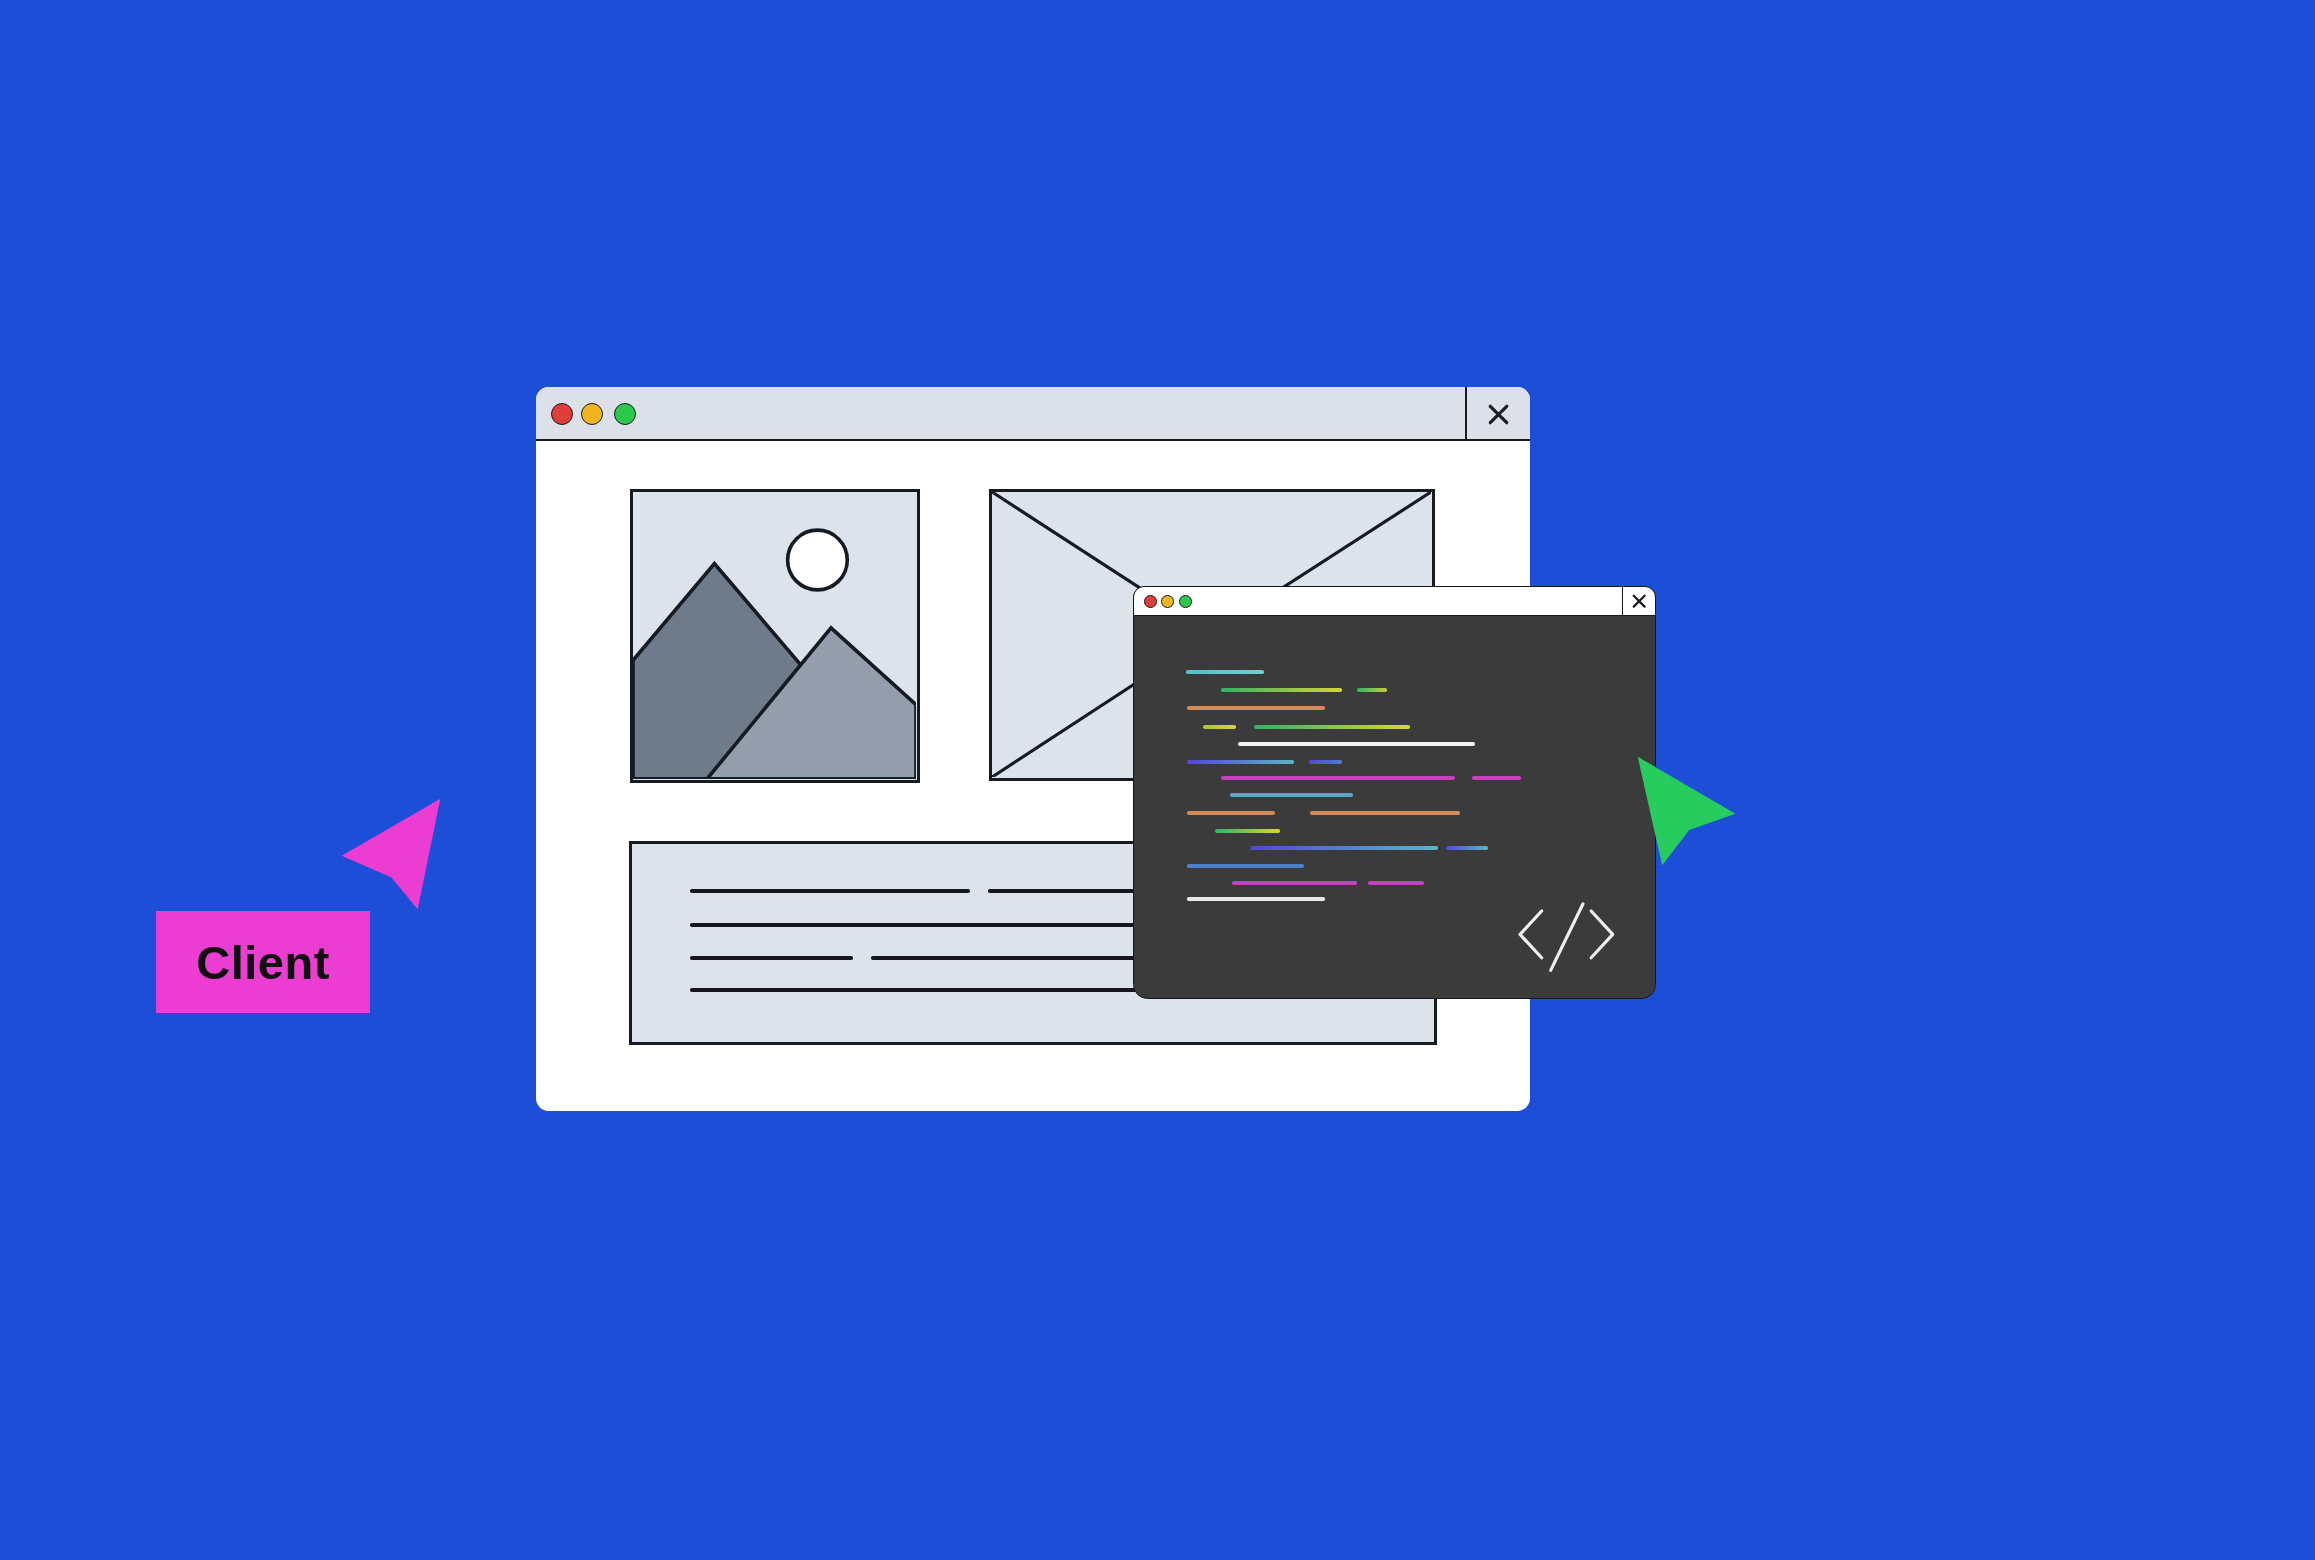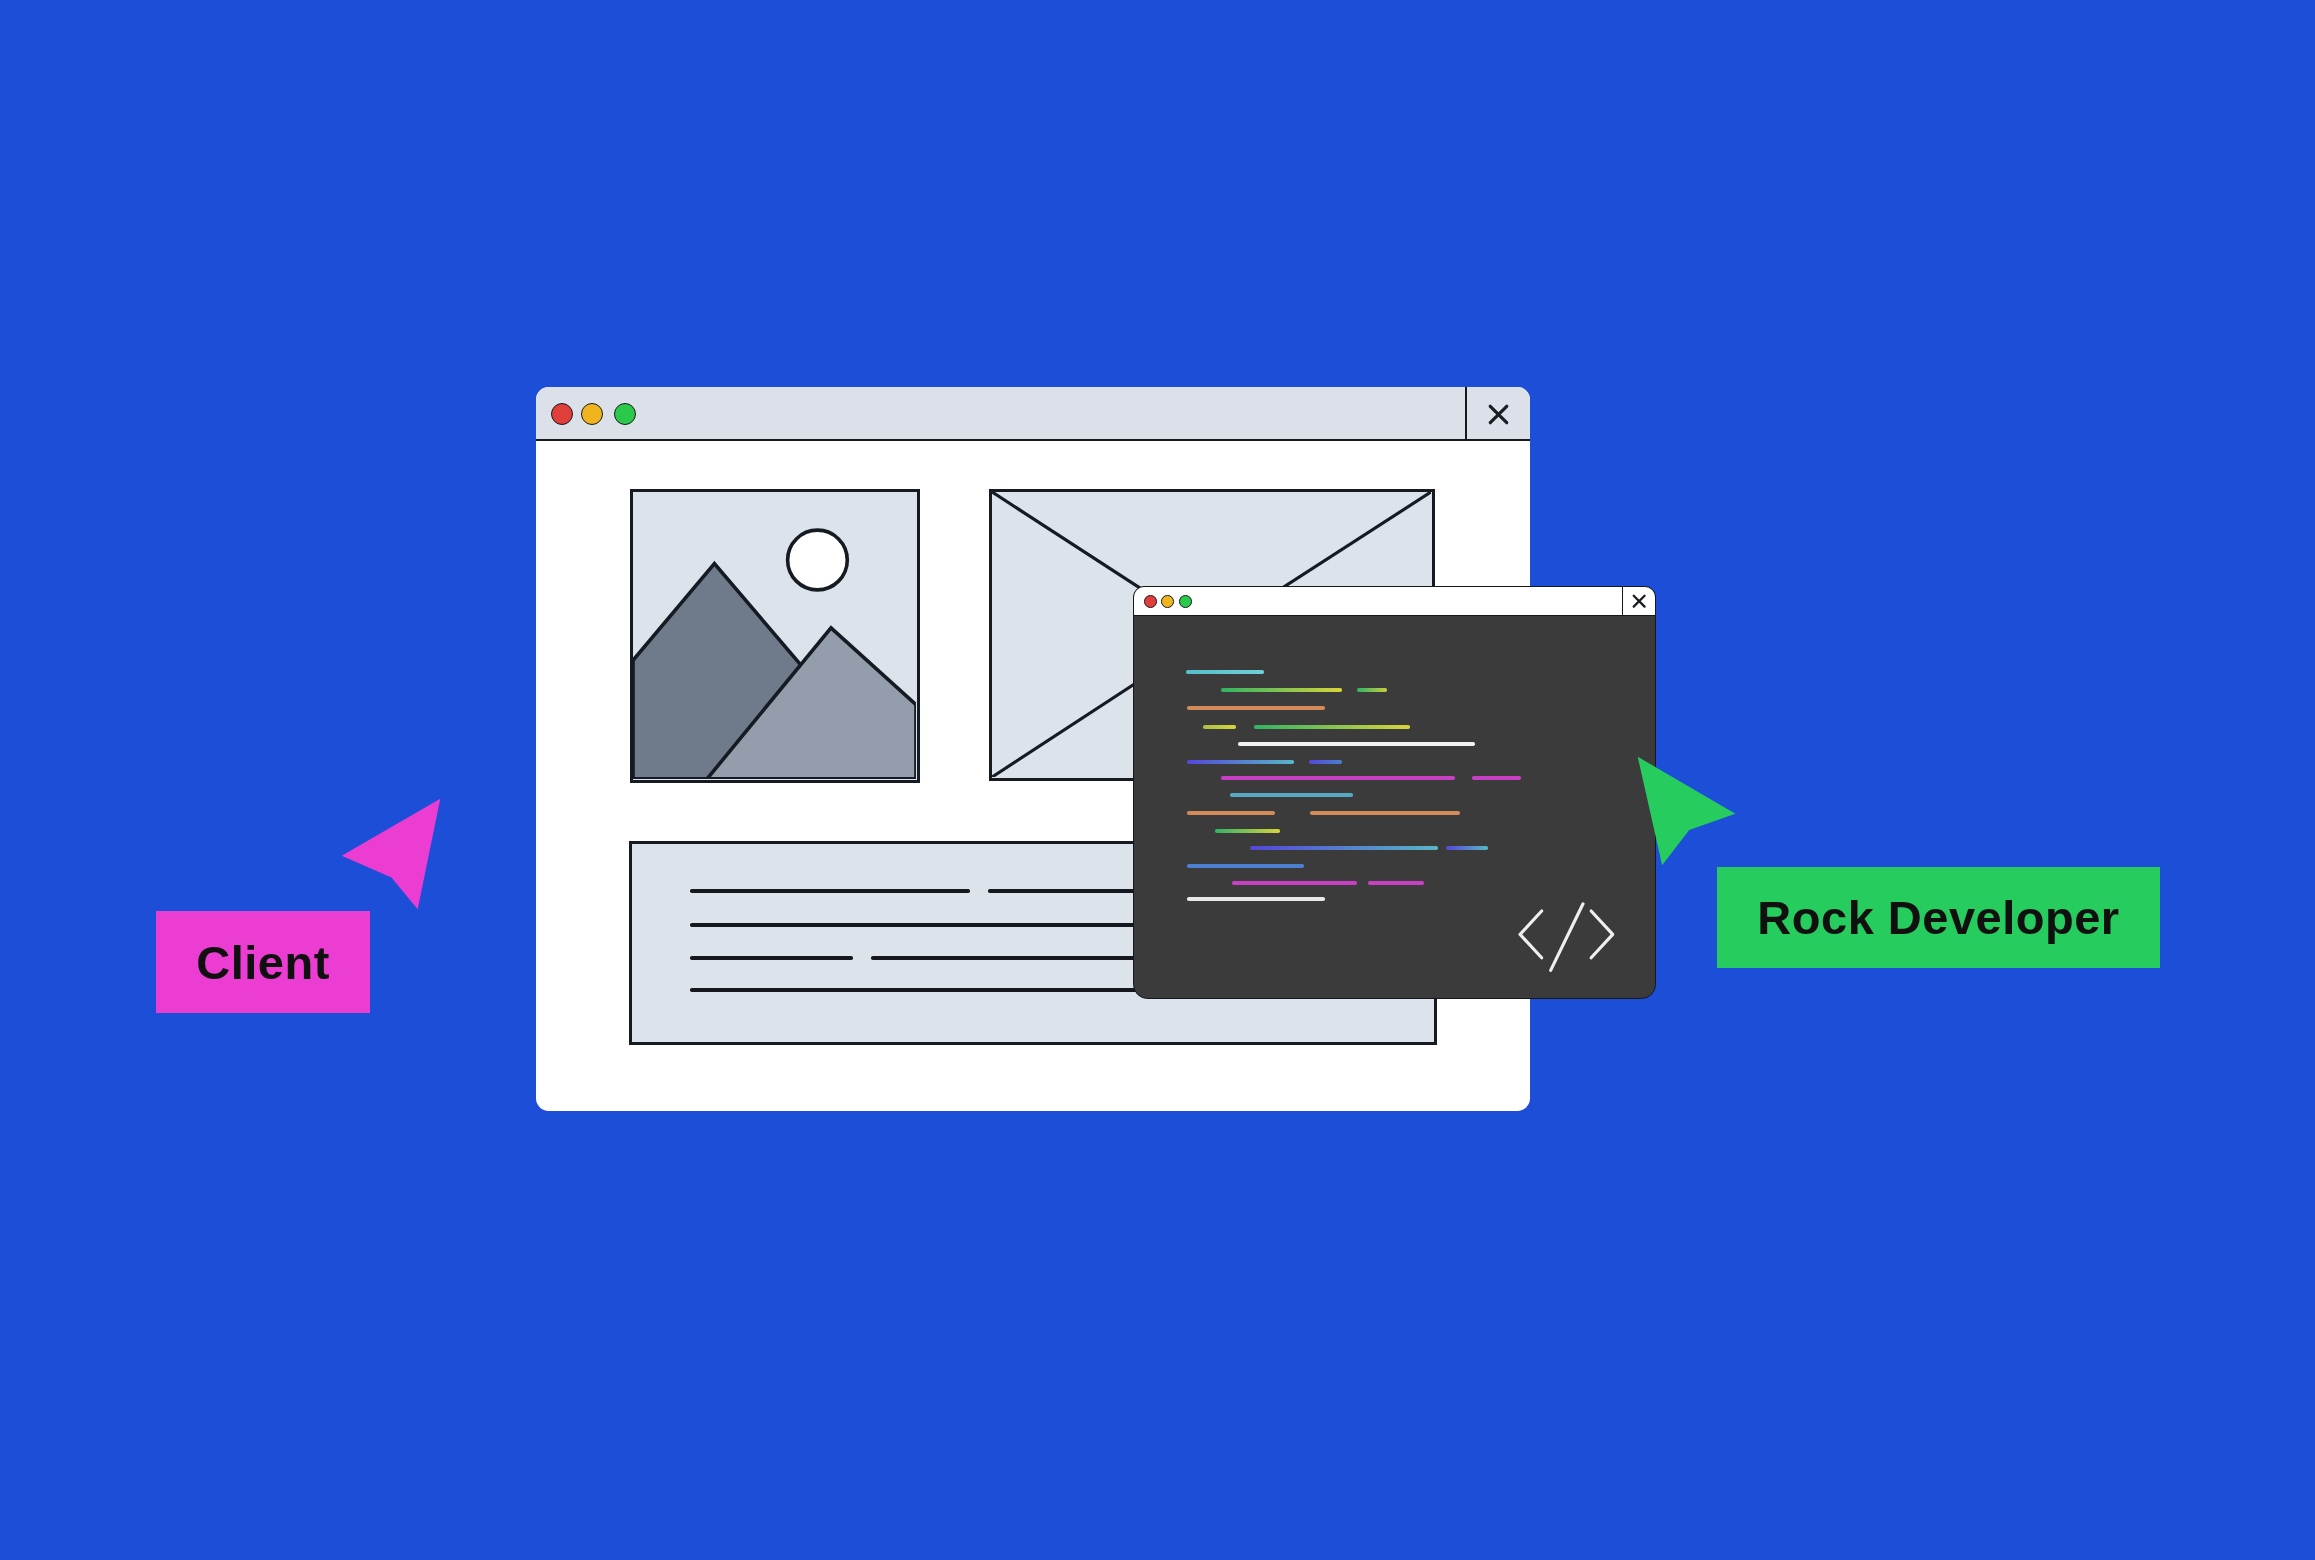--- a/index.html
+++ b/index.html
@@ -133,16 +133,15 @@
   </div>
 
   <svg class="cursor" style="left:339px;top:796px" width="104" height="116" viewBox="0 0 115 128">
     <polygon points="3,66 112,3 87,125 58,90" fill="#eb3dd1"></polygon>
   </svg>
   <div class="taglabel" id="label-client">Client</div>
 
   <svg class="cursor" style="left:1635px;top:754px" width="104" height="114" viewBox="0 0 115 126">
     <polygon points="3,3 111,66 60,84 30,123" fill="#26cc5e"></polygon>
   </svg>
-  <div class="taglabel" id="label-dev">Rock Developer</div>
 
 </div>
 
 
 </body></html>

